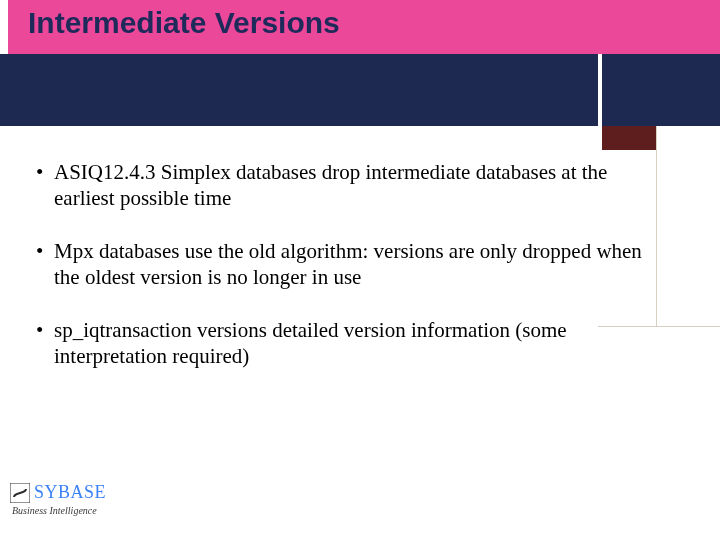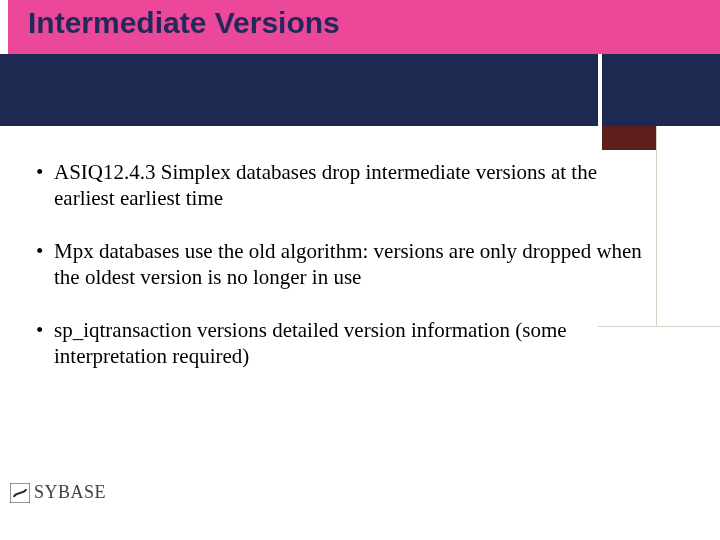--- a/index.html
+++ b/index.html
@@ -126,21 +126,21 @@
   }
   .logo-mark svg {
     width: 20px;
     height: 20px;
     display: block;
   }
   .logo-word {
     font-family: "Times New Roman", Times, serif;
     font-size: 18px;
     letter-spacing: 0.5px;
-    color: #404040;
+    color: #3b82f6;
   }
   .logo-tag {
     font-family: "Times New Roman", Times, serif;
     font-style: italic;
     font-size: 10px;
     color: #3a3a3a;
     margin-top: 2px;
     margin-left: 2px;
   }
 </style>
@@ -156,21 +156,21 @@
   <div class="band-navy"></div>
   <div class="band-cut-right"></div>
   <div class="acc-maroon-top"></div>
   <div class="gap-below"></div>
   <div class="vline"></div>
   <div class="hline"></div>
 
   <div class="content">
     <div class="bullet">
       <div class="dot">•</div>
-      <div class="txt">ASIQ12.4.3 Simplex databases drop intermediate versions at the earliest earliest time</div>
+      <div class="txt">ASIQ12.4.3 Simplex databases drop intermediate databases at the earliest possible time</div>
     </div>
     <div class="bullet">
       <div class="dot">•</div>
       <div class="txt">Mpx databases use the old algorithm: versions are only dropped when the oldest version is no longer in use</div>
     </div>
     <div class="bullet">
       <div class="dot">•</div>
       <div class="txt">sp_iqtransaction versions detailed version information (some interpretation required)</div>
     </div>
   </div>
@@ -179,15 +179,16 @@
     <div class="logo-row">
       <span class="logo-mark">
         <svg viewBox="0 0 20 20">
           <rect x="0" y="0" width="20" height="20" fill="#ffffff"></rect>
           <rect x="0" y="0" width="20" height="20" fill="none" stroke="#2a2a2a" stroke-width="1"></rect>
           <path d="M4 14 C4 9 16 11 16 6" fill="none" stroke="#2a2a2a" stroke-width="2"></path>
         </svg>
       </span>
       <span class="logo-word">SYBASE</span>
     </div>
+    <div class="logo-tag">Business Intelligence</div>
   </div>
 
 </div>
 
 </body></html>

